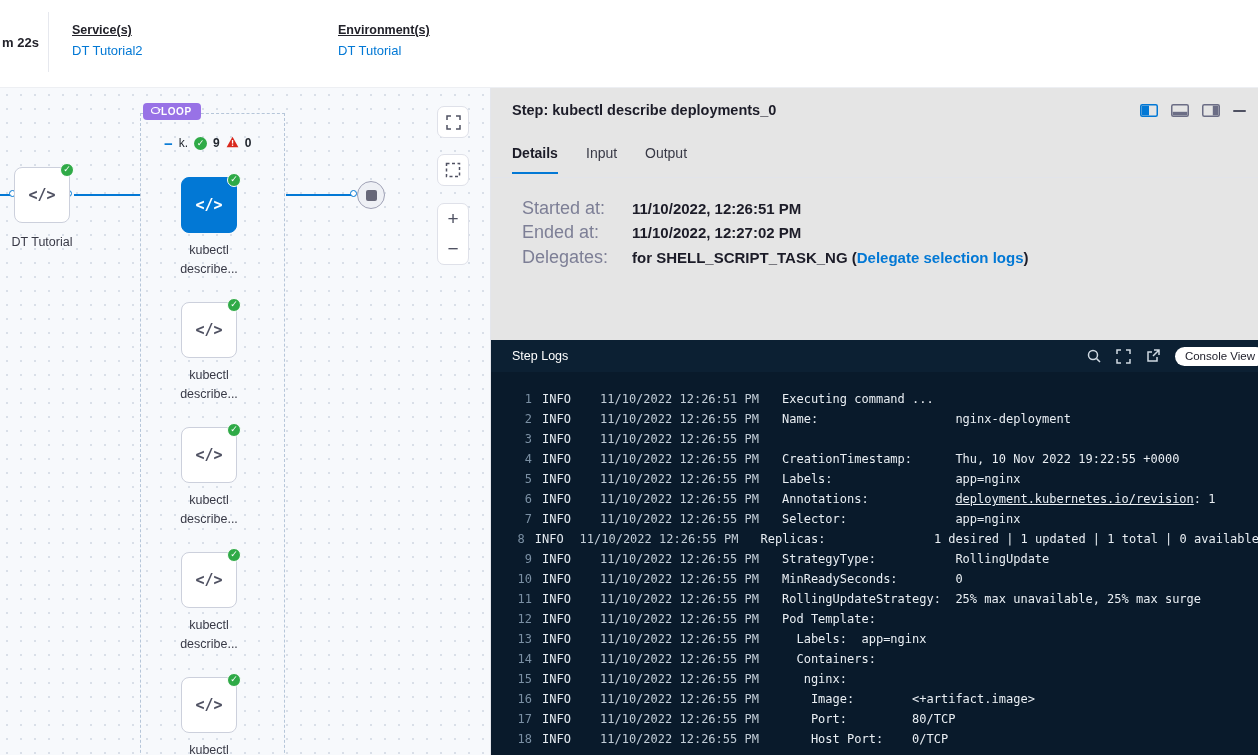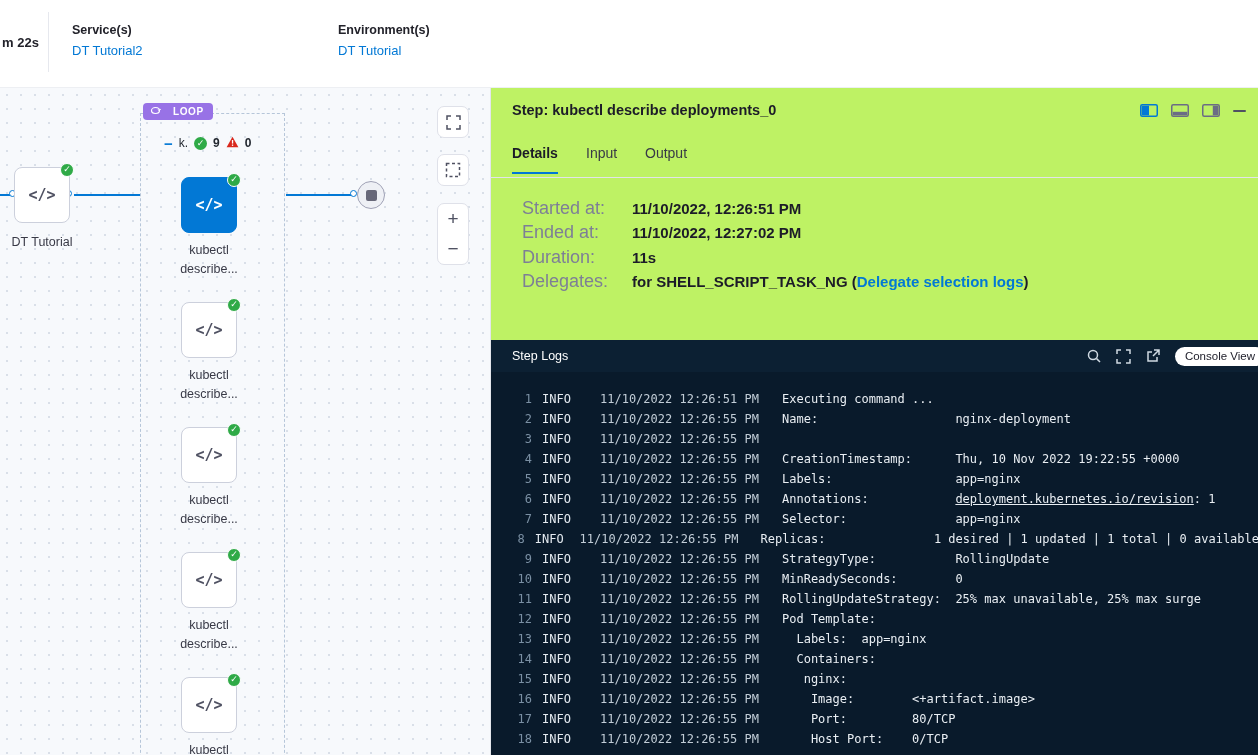--- a/index.html
+++ b/index.html
@@ -7,34 +7,34 @@
               font-family:"Liberation Sans",sans-serif; position:relative; }
 
   
   .top-header { position:absolute; top:0; left:0; width:1258px; height:88px;
                 background:#fff; border-bottom:1px solid #edeff3; z-index:5; }
   .elapsed { position:absolute; left:2px; top:35px; font-size:13px; font-weight:bold; color:#22222a; }
   .hdr-divider { position:absolute; left:48px; top:12px; width:1px; height:60px; background:#e6e8ee; }
   .hgroup { position:absolute; top:23px; }
   .hgroup.services { left:72px; }
   .hgroup.environments { left:338px; }
-  .hlabel { font-size:12.5px; font-weight:bold; color:#22222a; margin-bottom:6px; }
+  .hlabel { font-size:12.5px; font-weight:bold; color:#22222a; margin-bottom:6px;text-decoration:underline; }
   .hvalue { font-size:13px; color:#0278d5; cursor:pointer; }
 
   
   .graph { position:absolute; top:88px; left:0; width:490px; height:667px;
            background:#f7f9fc;
            background-image:radial-gradient(#d9dfe8 1px, transparent 1.3px);
            background-size:14px 14px; overflow:hidden; }
   .matrix-box { position:absolute; left:140px; top:25px; width:145px; height:680px;
                 border:1px dashed #b6c6d9; }
   .loop-badge { position:absolute; left:143px; top:15px; z-index:4;
                 background:#9872e6; color:#fff; font-size:10px; font-weight:bold;
                 letter-spacing:.6px; padding:3px 9px 3px 7px; border-radius:4px;
-                display:flex; align-items:center; gap:12px; cursor:pointer; }
+                display:flex; align-items:center; gap:0; cursor:pointer; }
   .matrix-header { position:absolute; left:164px; top:46px; z-index:3;
                    display:flex; align-items:center; gap:6px; }
   .collapse-minus { color:#0278d5; font-weight:bold; font-size:15px; line-height:13px; cursor:pointer; }
   .mx-title { font-size:12px; color:#22272f; }
   .count { font-size:12px; color:#22272f; font-weight:bold; }
   .check { width:13px; height:13px; border-radius:50%; background:#2faa47; color:#fff;
            font-size:9px; line-height:13px; text-align:center; display:inline-block; }
   .check-badge { position:absolute; top:-5px; right:-5px; width:14px; height:14px;
                  border-radius:50%; background:#2faa47; border:1.5px solid #fff; color:#fff;
                  font-size:9px; line-height:11px; text-align:center; }
@@ -57,21 +57,21 @@
   .zoom-btn { position:absolute; left:437px; width:32px; height:32px; background:#fff;
               border:1px solid #dfe1e9; border-radius:7px; display:flex; align-items:center;
               justify-content:center; color:#4f5162; cursor:pointer; z-index:4; }
   .zoom-pill { position:absolute; left:437px; top:115px; width:32px; height:62px; background:#fff;
                border:1px solid #dfe1e9; border-radius:7px; display:flex; flex-direction:column; z-index:4; }
   .zoom-pill > div { flex:1; display:flex; align-items:center; justify-content:center;
                      font-size:19px; color:#4f5162; cursor:pointer; }
 
   
   .panel { position:absolute; left:490px; top:88px; width:768px; height:667px;
-           background:#bef264; border-left:1px solid #e4e6ec; overflow:hidden; }
+           background:#e5e5e5; border-left:1px solid #e4e6ec; overflow:hidden; }
   .panel-title { position:absolute; left:21px; top:14px; font-size:14.5px;
                  font-weight:bold; color:#1c1c28; }
   .panel-icons { position:absolute; right:12px; top:16px; display:flex; gap:13px; align-items:center; }
   .panel-icons > span { cursor:pointer; display:flex; align-items:center; }
   .dash-ic { width:13px; height:2px; background:#4f5162; border-radius:1px; }
 
   .tabs { position:absolute; top:46px; left:0; width:768px; height:44px;
           border-bottom:1px solid #e2e4ea; }
   .tab { position:absolute; top:11px; font-size:14px; color:#383946; cursor:pointer;
          padding-bottom:11px; }
@@ -253,24 +253,20 @@
   </div>
 
   <div class="details-list">
       <div class="detail-row">
         <span class="dlabel">Started at:</span>
         <span class="dvalue">11/10/2022, 12:26:51 PM</span>
       </div>
       <div class="detail-row">
         <span class="dlabel">Ended at:</span>
         <span class="dvalue">11/10/2022, 12:27:02 PM</span>
-      </div>
-      <div class="detail-row">
-        <span class="dlabel">Duration:</span>
-        <span class="dvalue">11s</span>
       </div>
       <div class="detail-row">
         <span class="dlabel">Delegates:</span>
         <span class="dvalue">for SHELL_SCRIPT_TASK_NG (<span class="dlink">Delegate selection logs</span>)</span>
       </div>
     </div>
 
   <div class="logs-header">
     <span class="logs-title">Step Logs</span>
     <span class="logs-actions">

